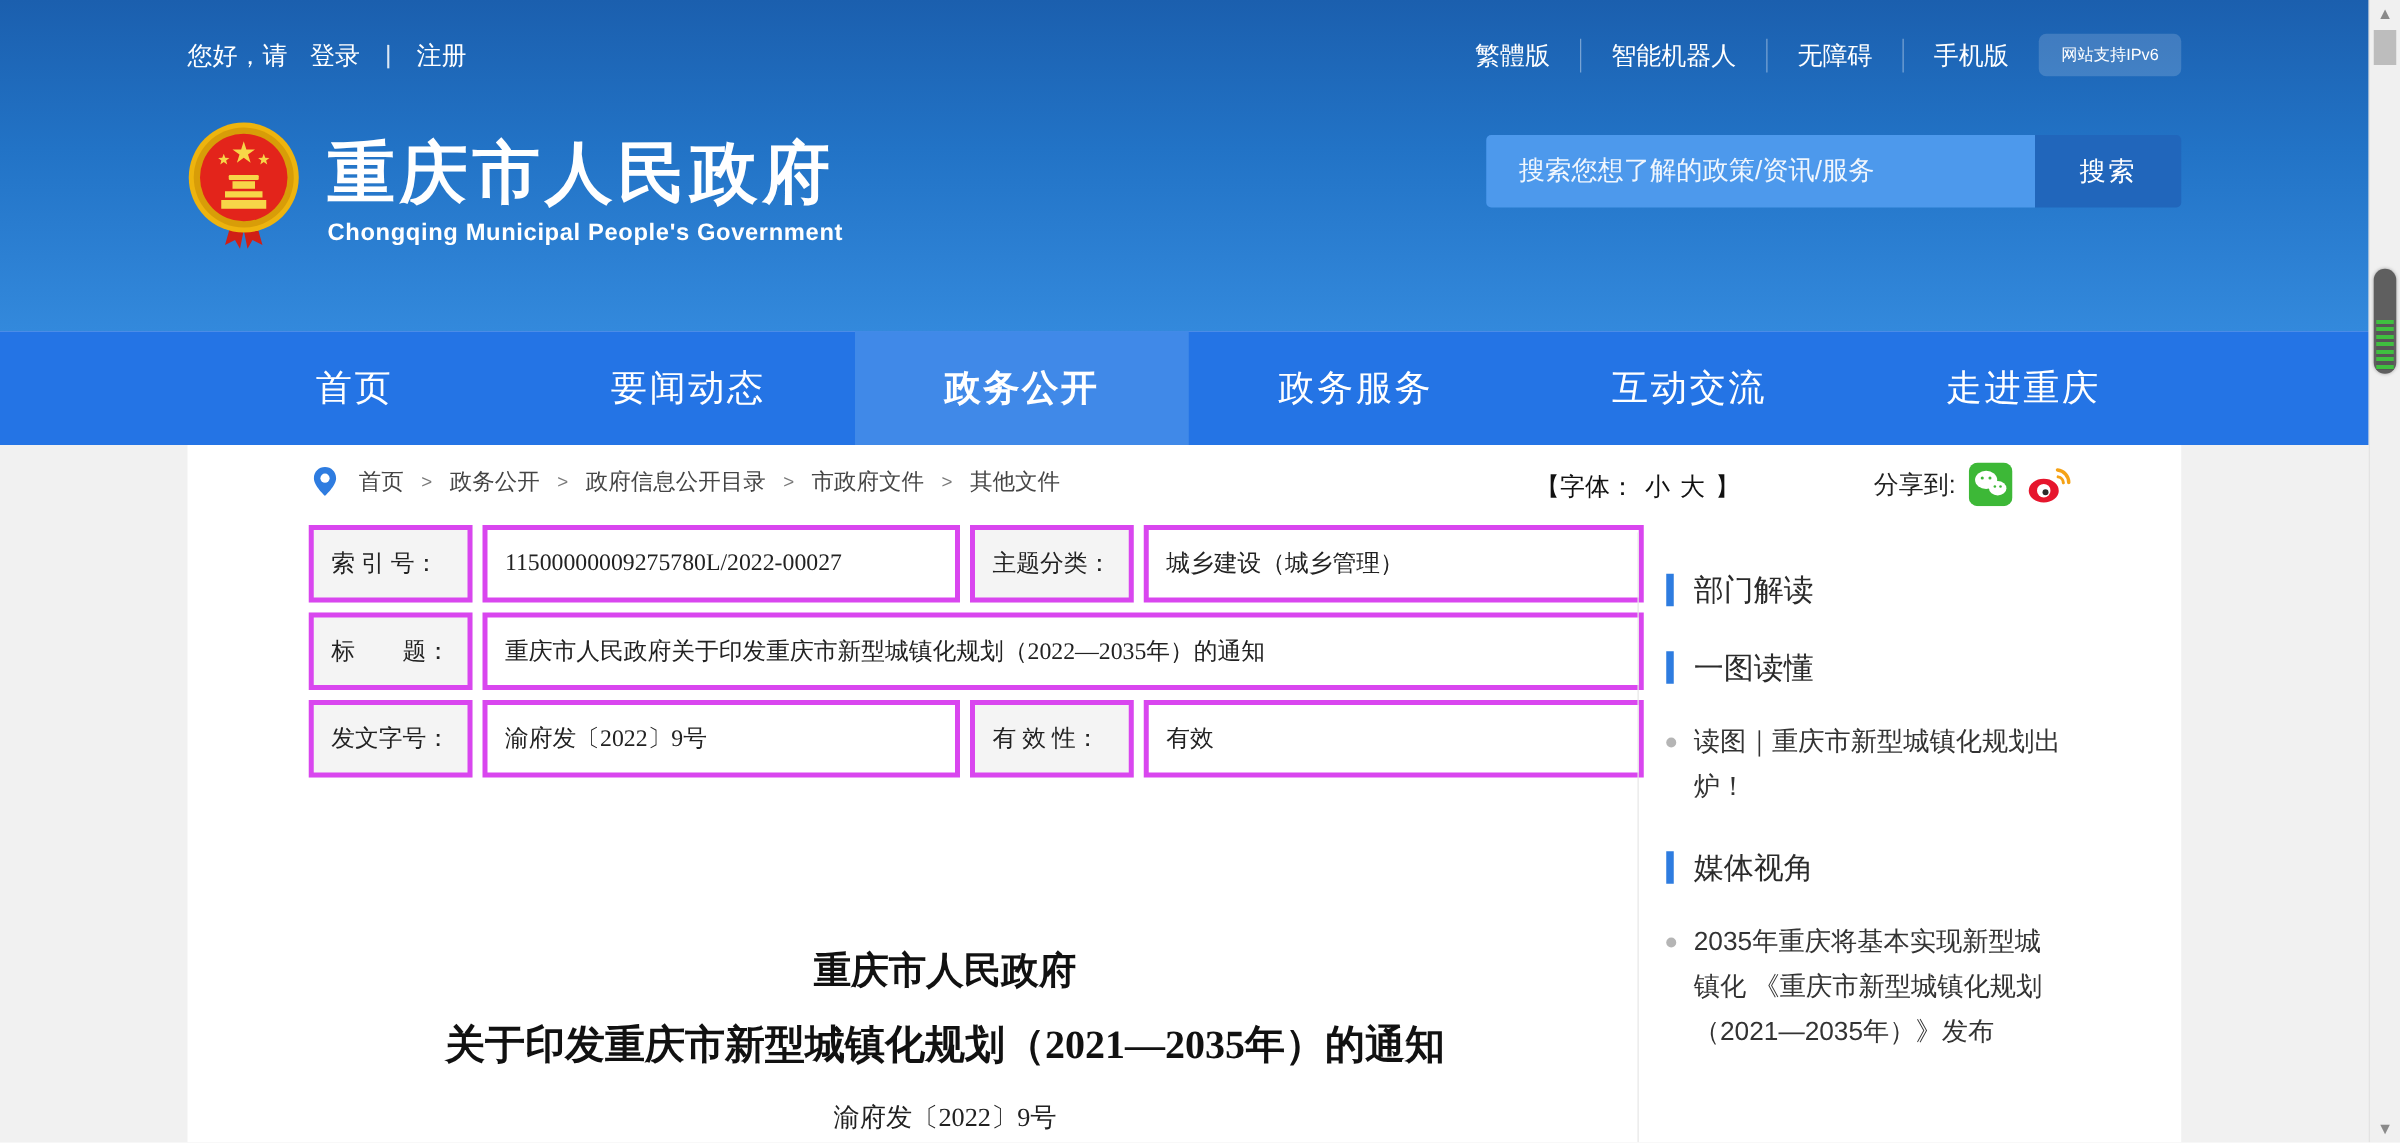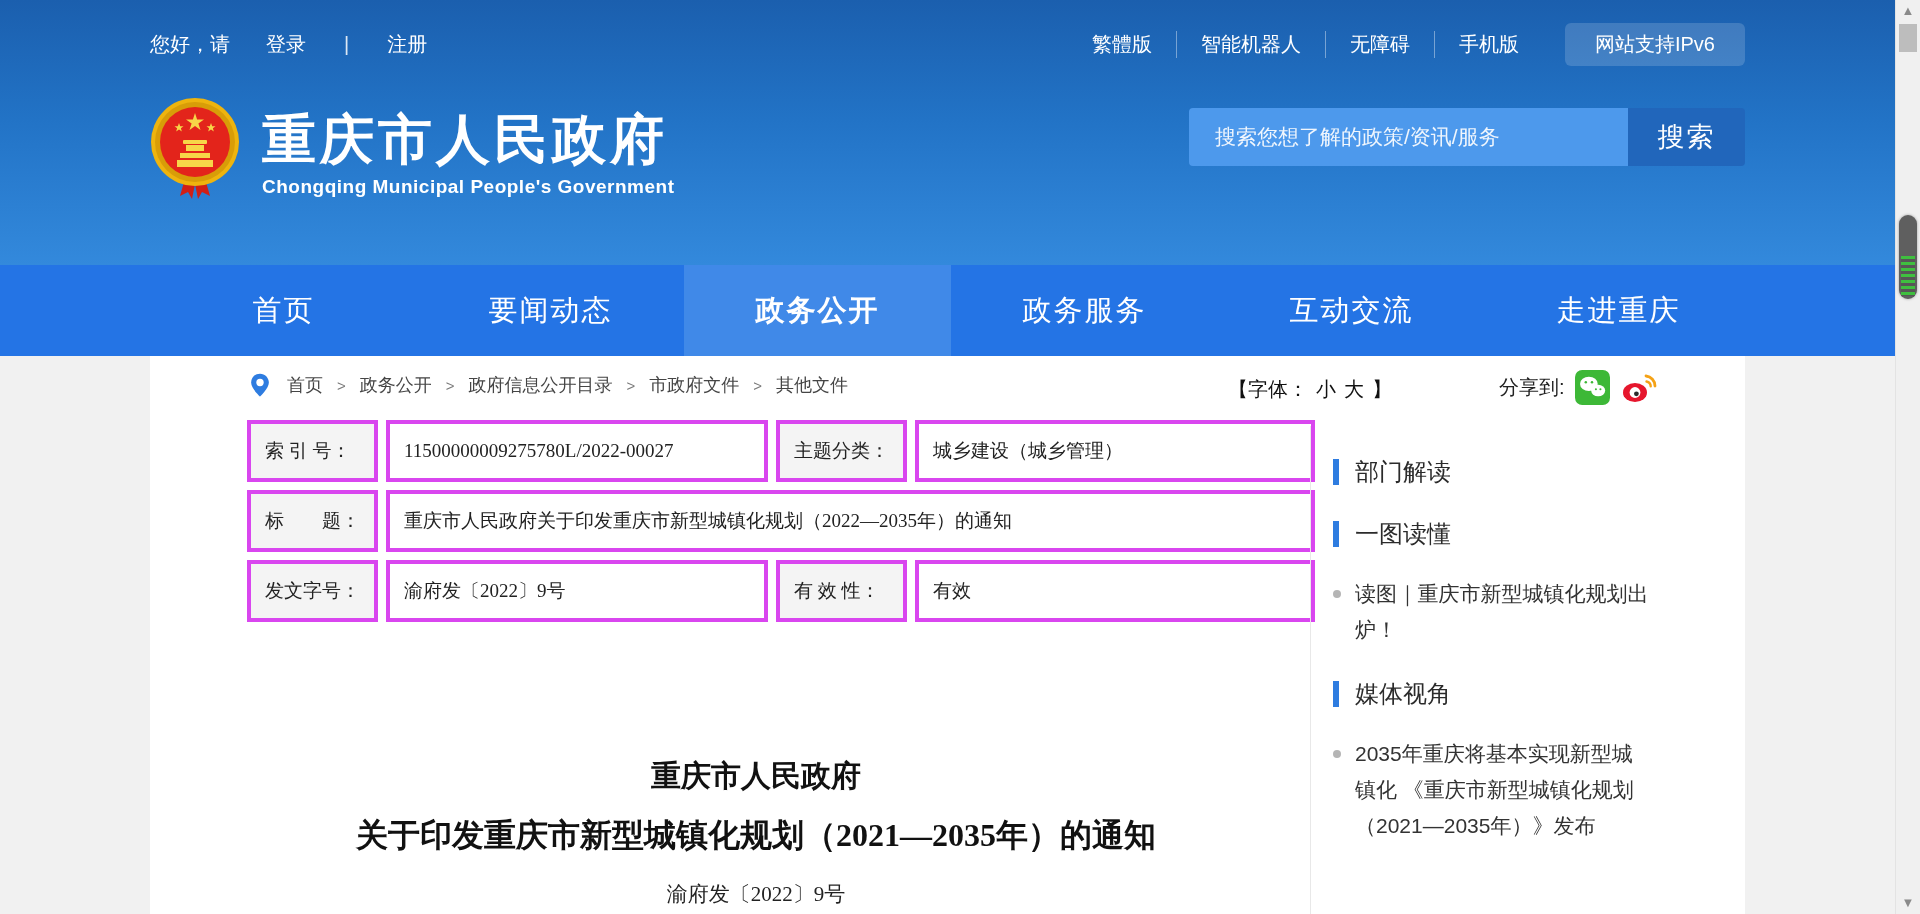--- a/index.html
+++ b/index.html
@@ -8,42 +8,42 @@
 
   
   .page { position:absolute; inset:0; width:1920px; height:914px; background:#f1f1f1; overflow:hidden; }
 
   
   .header { position:absolute; left:0; top:0; width:1895px; height:265px;
             background:linear-gradient(180deg,#1b5fae 0%, #2273c6 45%, #3389dc 100%); }
 
   .topbar { position:absolute; left:150px; right:150px; top:24px; height:40px;
             display:flex; justify-content:space-between; align-items:center; color:#fff; font-size:20px; }
-  .topbar-left { display:flex; align-items:center; gap:36px; }
+  .topbar-left { display:flex; align-items:center; gap:18px; }
   .topbar-left .sep { opacity:.85; padding:0 2px; }
   .topbar-left a { color:#fff; text-decoration:none; }
   .topbar-right { display:flex; align-items:center; }
   .topbar-right .tb-link { padding:0 24px; color:#fff; cursor:pointer; }
   .topbar-right .tb-link + .tb-link { border-left:1px solid rgba(255,255,255,.4); }
-  .ipv6-badge { margin-left:22px; background:rgba(255,255,255,.16); border-radius:6px;
-                padding:8px 30px; font-size:20px; cursor:pointer; }
+  .ipv6-badge { background:rgba(255,255,255,.16); border-radius:6px;
+                padding:8px 18px; font-size:13px; cursor:pointer; }
 
   .brand { position:absolute; left:150px; top:96px; display:flex; }
   .emblem { width:90px; height:104px; flex:0 0 90px; }
   .brand-text { margin-left:22px; padding-top:14px; color:#fff; }
   .site-name { font-size:54px; font-weight:bold; letter-spacing:4px; line-height:58px; }
   .site-name-en { margin-top:8px; font-size:19px; font-weight:600; letter-spacing:.5px; }
 
   .search { position:absolute; left:1189px; top:108px; width:556px; height:58px; display:flex;border-radius:27px; }
   .search-input { width:439px; height:58px; background:#4d99ec; border:none; outline:none;
                   color:#fff; font-size:21px; padding:0 26px; border-radius:4px 0 0 4px;
                   font-family:"Liberation Sans",sans-serif; }
   .search-input::placeholder { color:#f0f6fd; opacity:1; }
   .search-btn { width:117px; height:58px; background:#2166bb; border:none; color:#fff;
-                font-size:27px; cursor:pointer; border-radius:0 4px 4px 0; letter-spacing:2px;
+                font-size:21px; cursor:pointer; border-radius:0 4px 4px 0; letter-spacing:2px;
                 font-family:Liberation Serif, serif; }
 
   
   .nav { position:absolute; left:0; top:265px; width:1895px; height:91px; background:#2474e5; }
   .nav-inner { position:absolute; left:150px; top:0; width:1602px; height:91px; display:flex; }
   .nav-item { width:267px; height:91px; display:flex; align-items:center; justify-content:center;
               color:#fff; font-size:29px; cursor:pointer; letter-spacing:2px; }
   .nav-item.active { background:#4089e8; font-weight:bold; }
 
   

